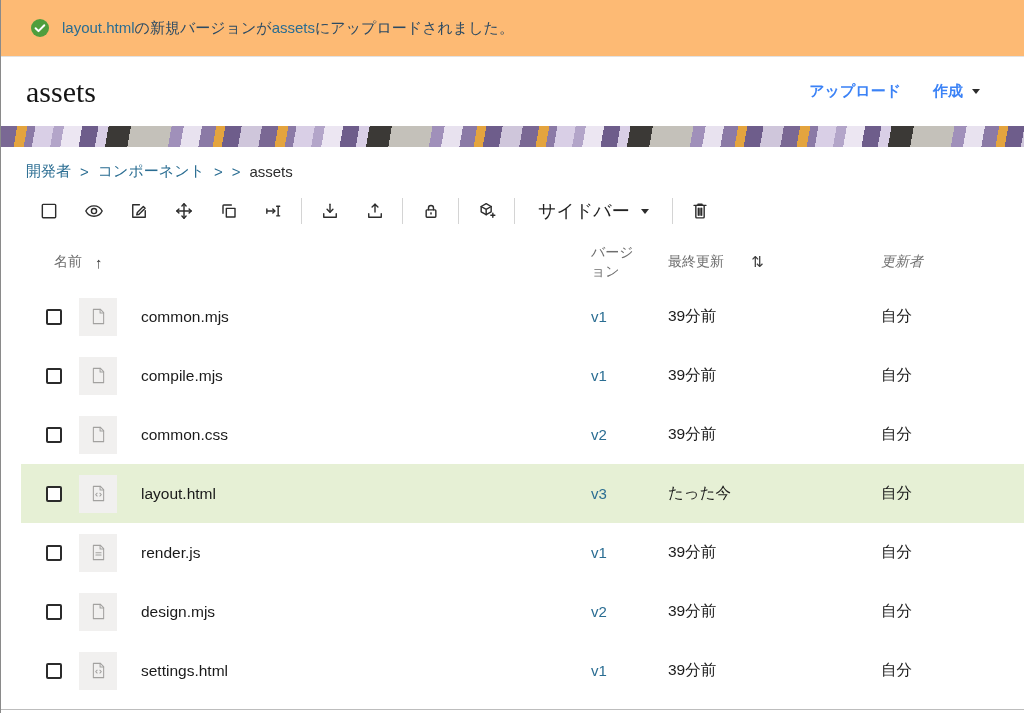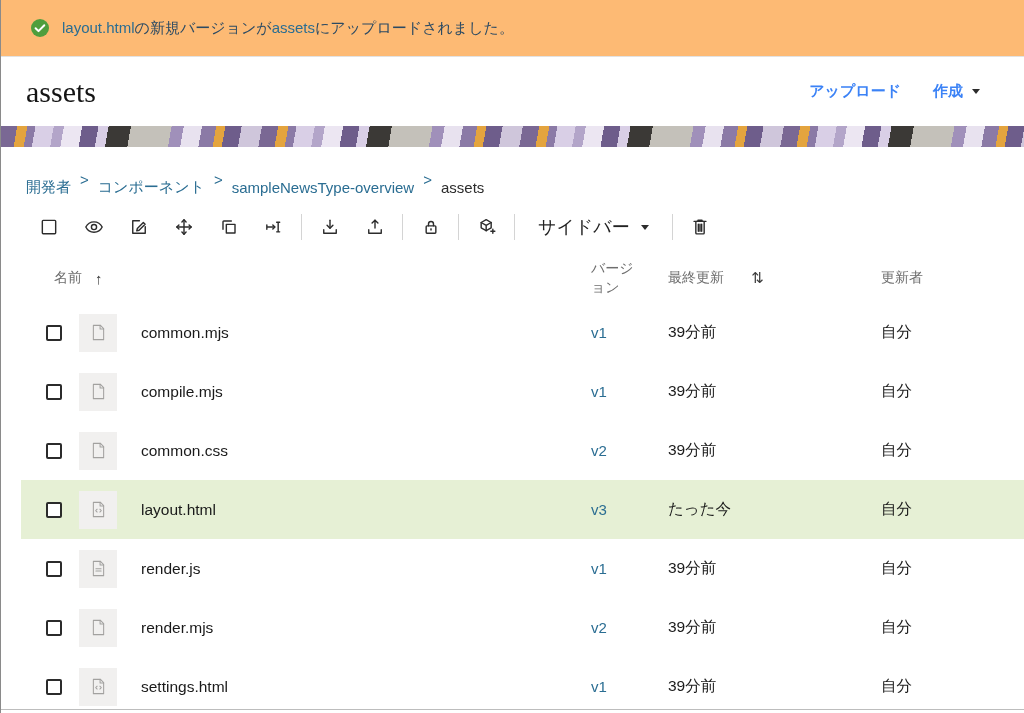--- a/index.html
+++ b/index.html
@@ -36,38 +36,38 @@
   .banner {
     height:21px;
     background:repeating-linear-gradient(100deg,
       #7a6894 0 16px, #e4a43e 16px 26px, #8b7aa6 26px 34px, #d9cfe6 34px 52px,
       #b3a5c9 52px 62px, #ece6f2 62px 80px, #6e5d8b 80px 96px, #d9cfe6 96px 106px,
       #3b3936 106px 128px, #c4c1ba 128px 168px, #a090ba 168px 180px, #e8e2ef 180px 198px,
       #8b7aa6 198px 212px, #e4a43e 212px 221px, #6e5d8b 221px 237px, #cfc6db 237px 257px);
   }
   
   .breadcrumb { margin:15px 0 0 25px; display:flex; align-items:center; gap:9px; font-size:15px; }
-  .crumb { color:var(--link); cursor:pointer;margin-top:16px; }
+  .crumb { color:var(--link); cursor:pointer; }
   .crumb.current { color:#2c2c2c; cursor:default; }
   .crumb-sep { color:var(--link); }
   
   .toolbar { margin:12px 0 0 25px; height:36px; display:flex; align-items:center; }
   .tool-btn { width:45px; height:36px; display:flex; align-items:center; justify-content:center; cursor:pointer; border-radius:4px; background:none; border:none; }
   .tool-btn svg { display:block; }
   .tool-sep { width:1px; height:26px; background:#d4d4d4; margin:0 5px; }
   .sidebar-btn { display:flex; align-items:center; gap:11px; height:36px; padding:0 18px; font-size:18px; color:#222; cursor:pointer; background:none; border:none; }
   .icon-stroke { stroke:#2c2c2c; fill:none; stroke-width:1.7; stroke-linecap:round; stroke-linejoin:round; }
   
   .grid-cols { display:grid; grid-template-columns:58px 62px 440px 77px 213px 154px; align-items:center; }
   .table-head { margin-left:20px; width:1004px; height:50px; margin-top:8px; color:#6e6e6e; font-size:14px; }
   .head-name { grid-column:1 / 4; padding-left:33px; display:flex; align-items:center; gap:13px; cursor:pointer; }
   .sort-glyph { color:#3c3c3c; font-size:15px; }
   .head-version { padding:0 15px 0 10px; line-height:1.35; cursor:default; }
   .head-updated { padding-left:10px; display:flex; align-items:flex-end; gap:27px; cursor:pointer; }
-  .head-updater { padding-left:10px; cursor:default; }
+  .head-updater { padding-left:10px; cursor:default;font-style:italic; }
   .table-body { margin-left:20px; width:1004px; }
   .row { height:59px; cursor:pointer; }
   .row.highlighted { background:var(--highlight-row); }
   .cell-check { padding-left:25px; }
   .checkbox { width:16px; height:16px; border:2px solid #2b2b2b; border-radius:2px; background:#fff; display:block; cursor:pointer; }
   .thumb { width:38px; height:38px; background:#f1f0ef; display:flex; align-items:center; justify-content:center; }
   .thumb svg { stroke:#a2a19f; fill:none; stroke-width:1.3; stroke-linecap:round; stroke-linejoin:round; display:block; }
   .cell-name { font-size:15.5px; color:#1a1a1a; }
   .cell-version { padding-left:10px; font-size:15px; }
   .cell-version span { color:var(--link); cursor:pointer; }
@@ -101,21 +101,20 @@
   </button>
 </div>
 
 <div class="banner"></div>
 
 <div class="breadcrumb">
   <span class="crumb">開発者</span>
   <span class="crumb-sep">&gt;</span>
   <span class="crumb">コンポーネント</span>
   <span class="crumb-sep">&gt;</span>
-  <span class="crumb">sampleNewsType-overview</span>
   <span class="crumb-sep">&gt;</span>
   <span class="crumb current">assets</span>
 </div>
 
 <div class="toolbar">
   <button class="tool-btn">
     <svg class="icon-stroke" width="20" height="20" viewBox="0 0 24 24">
         <rect x="4" y="4" width="16" height="16" rx="1"></rect>
       </svg>
   </button>
@@ -314,21 +313,21 @@
     </div>
     <div>
       <span class="thumb">
         <svg width="19" height="19" viewBox="0 0 24 24">
             <path d="M5.5 3h9l4 4v14h-13z"></path>
             <path d="M14 3v4.5h4.5"></path>
           </svg>
 
       </span>
     </div>
-    <div class="cell-name">render.mjs</div>
+    <div class="cell-name">design.mjs</div>
     <div class="cell-version"><span>v2</span></div>
     <div class="cell-updated">39分前</div>
     <div class="cell-updater">自分</div>
   </div>
 
   <div class="row grid-cols">
     <div class="cell-check">
       <span class="checkbox"></span>
     </div>
     <div>

